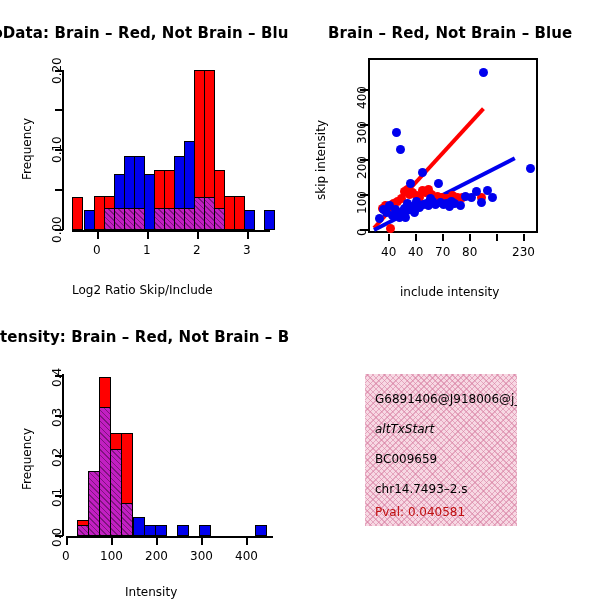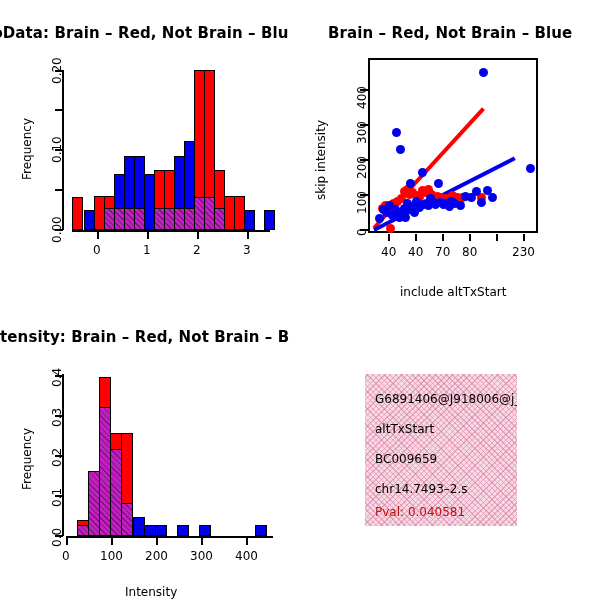--- a/index.html
+++ b/index.html
@@ -119,20 +119,21 @@
 
   <div class="axline" style="left:72px;top:230px;width:198px;height:2px;"></div>
   <div class="tick" style="left:97px;top:232px;height:7px;"></div>
   <div class="tick" style="left:147px;top:232px;height:7px;"></div>
   <div class="tick" style="left:197px;top:232px;height:7px;"></div>
   <div class="tick" style="left:247px;top:232px;height:7px;"></div>
   <div class="tlabel" style="left:93px;top:243px;">0</div>
   <div class="tlabel" style="left:143px;top:243px;">1</div>
   <div class="tlabel" style="left:193px;top:243px;">2</div>
   <div class="tlabel" style="left:243px;top:243px;">3</div>
+  <div class="axtitle" style="left:72px;top:283px;">Log2 Ratio Skip/Include</div>
 </div>
 
 <div class="panel" id="scatter-panel" style="left:300px;top:0;width:300px;height:310px;">
 
   <div class="ptitle" style="left:28px;top:24px;">Brain – Red, Not Brain – Blue</div>
 
   <div class="axtitle-v" style="left:14px;top:200px;">skip intensity</div>
 
   <div class="tickh" style="left:60px;top:229px;width:8px;"></div>
   <div class="tickh" style="left:60px;top:194px;width:8px;"></div>
@@ -223,21 +224,21 @@
   <div class="tick" style="left:115px;top:234px;height:7px;"></div>
   <div class="tick" style="left:142px;top:234px;height:7px;"></div>
   <div class="tick" style="left:169px;top:234px;height:7px;"></div>
   <div class="tick" style="left:196px;top:234px;height:7px;"></div>
   <div class="tick" style="left:223px;top:234px;height:7px;"></div>
   <div class="tlabel" style="left:81px;top:245px;">40</div>
   <div class="tlabel" style="left:108px;top:245px;">40</div>
   <div class="tlabel" style="left:135px;top:245px;">70</div>
   <div class="tlabel" style="left:162px;top:245px;">80</div>
   <div class="tlabel" style="left:212px;top:245px;">230</div>
-  <div class="axtitle" style="left:100px;top:285px;">include altTxStart</div>
+  <div class="axtitle" style="left:100px;top:285px;">include intensity</div>
 </div>
 
 <div class="panel" id="hist-intensity-panel" style="left:0;top:310px;width:300px;height:290px;">
 
   <div class="ptitle" style="left:-32px;top:18px;">ne Itensity: Brain – Red, Not Brain – B</div>
 
   <div class="axtitle-v" style="left:20px;top:180px;">Frequency</div>
 
   <div class="axline" style="left:62px;top:64px;width:2px;height:162px;"></div>
   <div class="tickh" style="left:55px;top:225px;width:8px;"></div>
@@ -281,17 +282,17 @@
   <div class="tlabel" style="left:62px;top:239px;">0</div>
   <div class="tlabel" style="left:100px;top:239px;">100</div>
   <div class="tlabel" style="left:145px;top:239px;">200</div>
   <div class="tlabel" style="left:190px;top:239px;">300</div>
   <div class="tlabel" style="left:235px;top:239px;">400</div>
   <div class="axtitle" style="left:125px;top:275px;">Intensity</div>
 </div>
 
 <div id="info-box">
   <div class="line" style="top:18px;">G6891406@J918006@j_</div>
-  <div class="line" style="top:48px;">altTxStart</div>
+  <div class="line" style="top:48px;font-style:italic;">altTxStart</div>
   <div class="line" style="top:78px;">BC009659</div>
   <div class="line" style="top:108px;">chr14.7493–2.s</div>
   <div class="line pval" style="top:131px;">Pval: 0.040581</div>
 </div>
 
 </body></html>

